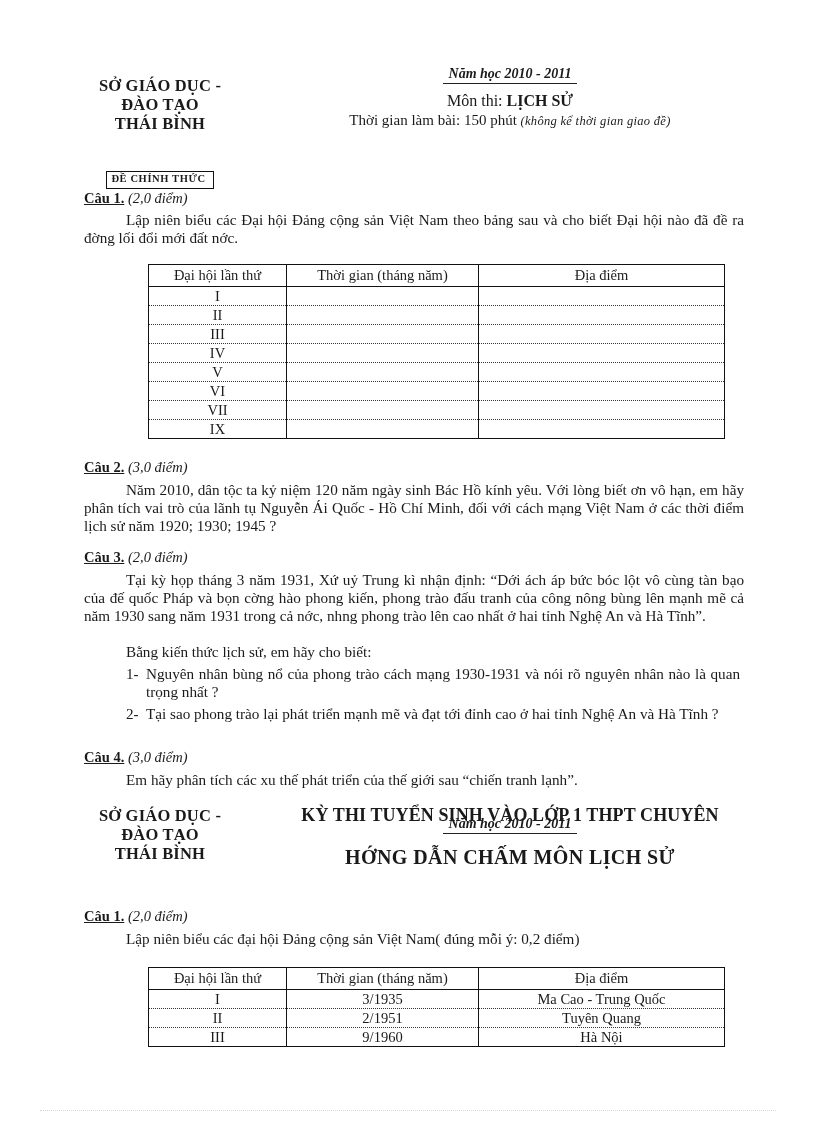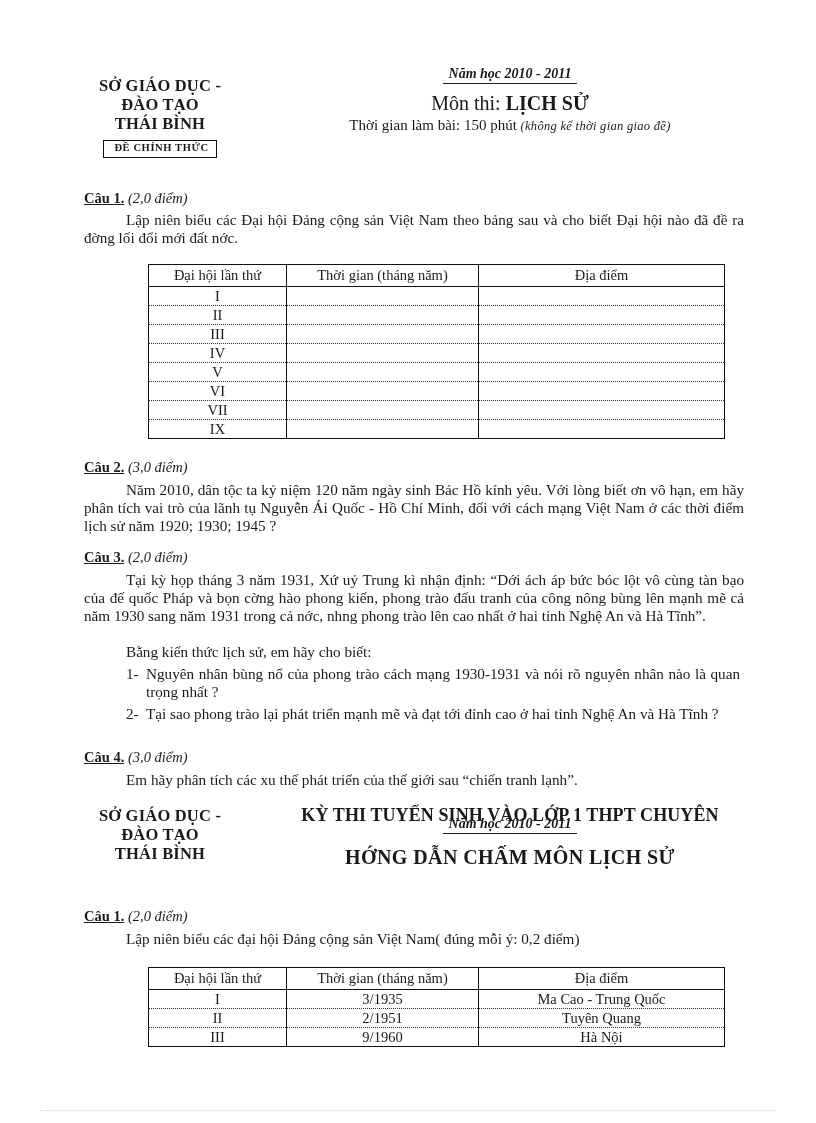--- a/index.html
+++ b/index.html
@@ -39,25 +39,26 @@
   }
   .hdr-left .ln { white-space: nowrap; }
   .stamp-wrap {
     margin-top: 7px;
     display: flex;
     justify-content: center;
   }
   .stamp {
     display: inline-block;
     border: 1.4px solid #111;
-    padding: 1px 7px 2px 10px;
+    padding: 1px 7px 2px 4px;
     font-size: 10.5px;
     font-weight: bold;
     letter-spacing: .6px;
     font-family: "Liberation Serif", serif;
+    margin-top: 31px;
   }
   .hdr-right {
     width: 500px;
     text-align: center;
     position: relative;
   }
   .exam-title {
     font-weight: bold;
     font-size: 18px;
     line-height: 1.06;
@@ -68,21 +69,21 @@
   .school-year {
     font-weight: bold;
     font-style: italic;
     font-size: 14px;
     display: inline-block;
     border-bottom: 1.3px solid #222;
     padding: 0 6px 1px 6px;
     position: relative;
   }
   .subject {
-    font-size: 20px;
+    font-size: 16px;
     margin-top: 8px;
   }
   .subject b { font-weight: bold; }
   .duration {
     font-size: 15px;
     margin-top: 2px;
     white-space: nowrap;
     text-align: center;
   }
   .duration .paren {

